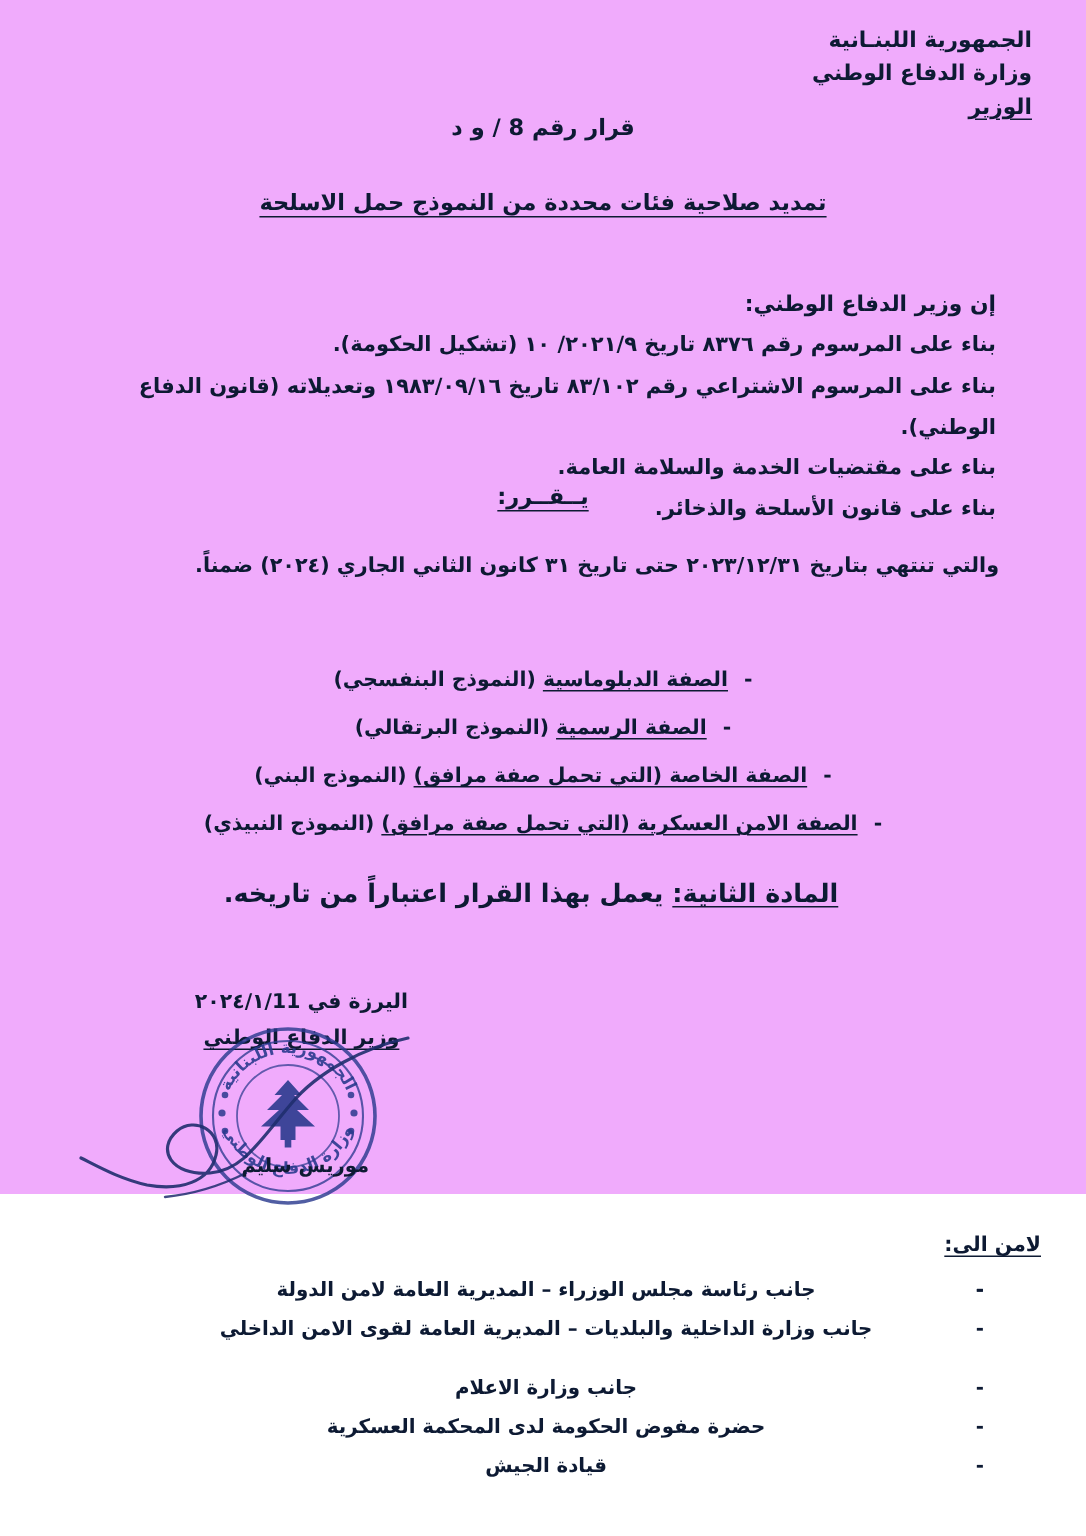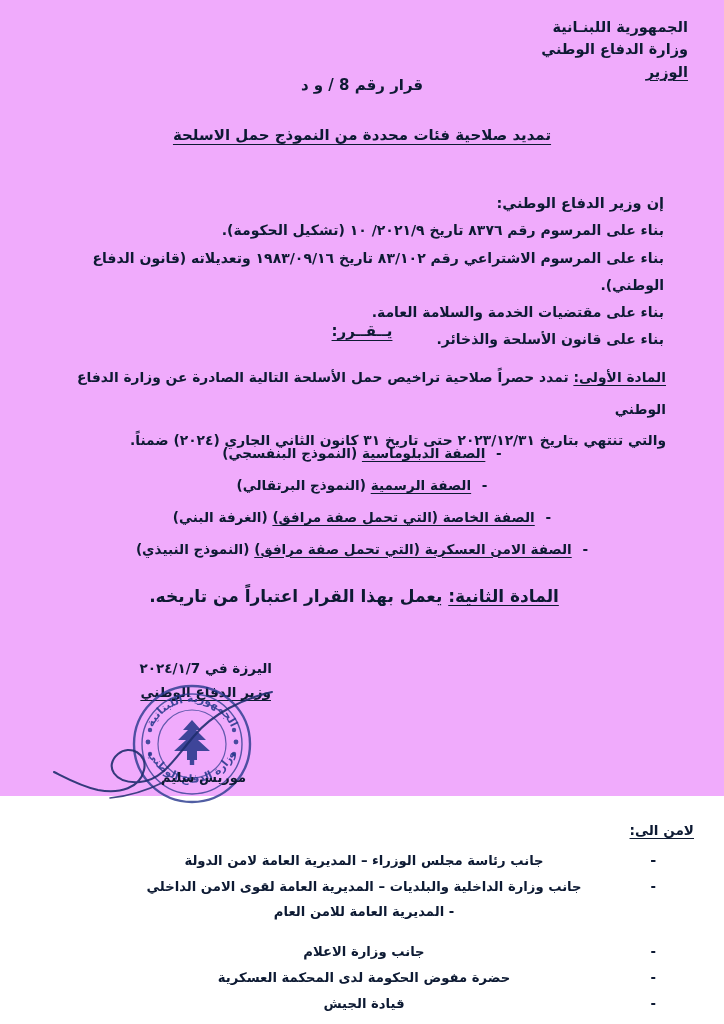--- a/index.html
+++ b/index.html
@@ -223,57 +223,53 @@
     <div class="lead">إن وزير الدفاع الوطني:</div>
     <div>بناء على المرسوم رقم ٨٣٧٦ تاريخ ٢٠٢١/٩/ ١٠ (تشكيل الحكومة).</div>
     <div>بناء على المرسوم  الاشتراعي رقم ٨٣/١٠٢  تاريخ ١٩٨٣/٠٩/١٦ وتعديلاته (قانون الدفاع الوطني).</div>
     <div>بناء على مقتضيات الخدمة والسلامة العامة.</div>
     <div>بناء على قانون الأسلحة والذخائر.</div>
   </div>
 
   <div class="decides">يــقــرر:</div>
 
   <div class="article-one">
-    <div>
-      <span class="art-label">المادة الأولى:</span>
-      <span>تمدد حصراً صلاحية تراخيص حمل الأسلحة التالية الصادرة عن وزارة الدفاع الوطني</span>
-    </div>
     <div>والتي تنتهي بتاريخ ٢٠٢٣/١٢/٣١ حتى تاريخ ٣١ كانون الثاني الجاري (٢٠٢٤) ضمناً.</div>
   </div>
 
   <ul class="cat-list">
     <li>
       <span class="dash">-</span>
       <span class="cat-name">الصفة الدبلوماسية</span>
       <span>(النموذج البنفسجي)</span>
     </li>
     <li>
       <span class="dash">-</span>
       <span class="cat-name">الصفة الرسمية</span>
       <span>(النموذج البرتقالي)</span>
     </li>
     <li>
       <span class="dash">-</span>
       <span class="cat-name">الصفة الخاصة (التي تحمل صفة مرافق)</span>
-      <span>(الغرفة البني)</span>
+      <span>(النموذج البني)</span>
     </li>
     <li>
       <span class="dash">-</span>
       <span class="cat-name">الصفة الامن العسكرية (التي تحمل  صفة مرافق)</span>
       <span>(النموذج النبيذي)</span>
     </li>
   </ul>
 
   <div class="article-two">
     <span class="art-label">المادة الثانية:</span>
     <span>يعمل بهذا القرار اعتباراً من تاريخه.</span>
   </div>
 
   <div class="signature">
-    <div>اليرزة في ٢٠٢٤/١/7</div>
+    <div>اليرزة في ٢٠٢٤/١/11</div>
     <div class="sig-role">وزير  الدفاع الوطني</div>
   </div>
 
   <div class="stamp-area">
     <svg width="250" height="165" viewBox="0 0 250 165" xmlns="http://www.w3.org/2000/svg">
       <g transform="translate(148,82)">
         <circle r="58" fill="none" stroke="#2b3a8f" stroke-width="2.4" opacity="0.82"></circle>
         <circle r="50" fill="none" stroke="#2b3a8f" stroke-width="1.4" opacity="0.78"></circle>
         <circle r="34" fill="none" stroke="#2b3a8f" stroke-width="1.2" opacity="0.72"></circle>
 
@@ -316,23 +312,20 @@
       <span class="dash">-</span>
     </li>
     <li>
       <span class="dash">-</span>
       <span>جانب رئاسة مجلس الوزراء – المديرية العامة لامن الدولة</span>
     </li>
     <li>
       <span class="dash">-</span>
       <span>جانب وزارة الداخلية والبلديات – المديرية العامة لقوى الامن الداخلي</span>
     </li>
-    <li class="cont">
-      <span>- المديرية العامة للامن العام</span>
-    </li>
     <li class="gap">
       <span class="dash">-</span>
       <span>جانب وزارة الاعلام</span>
     </li>
     <li>
       <span class="dash">-</span>
       <span>حضرة مفوض الحكومة لدى المحكمة العسكرية</span>
     </li>
     <li>
       <span class="dash">-</span>

